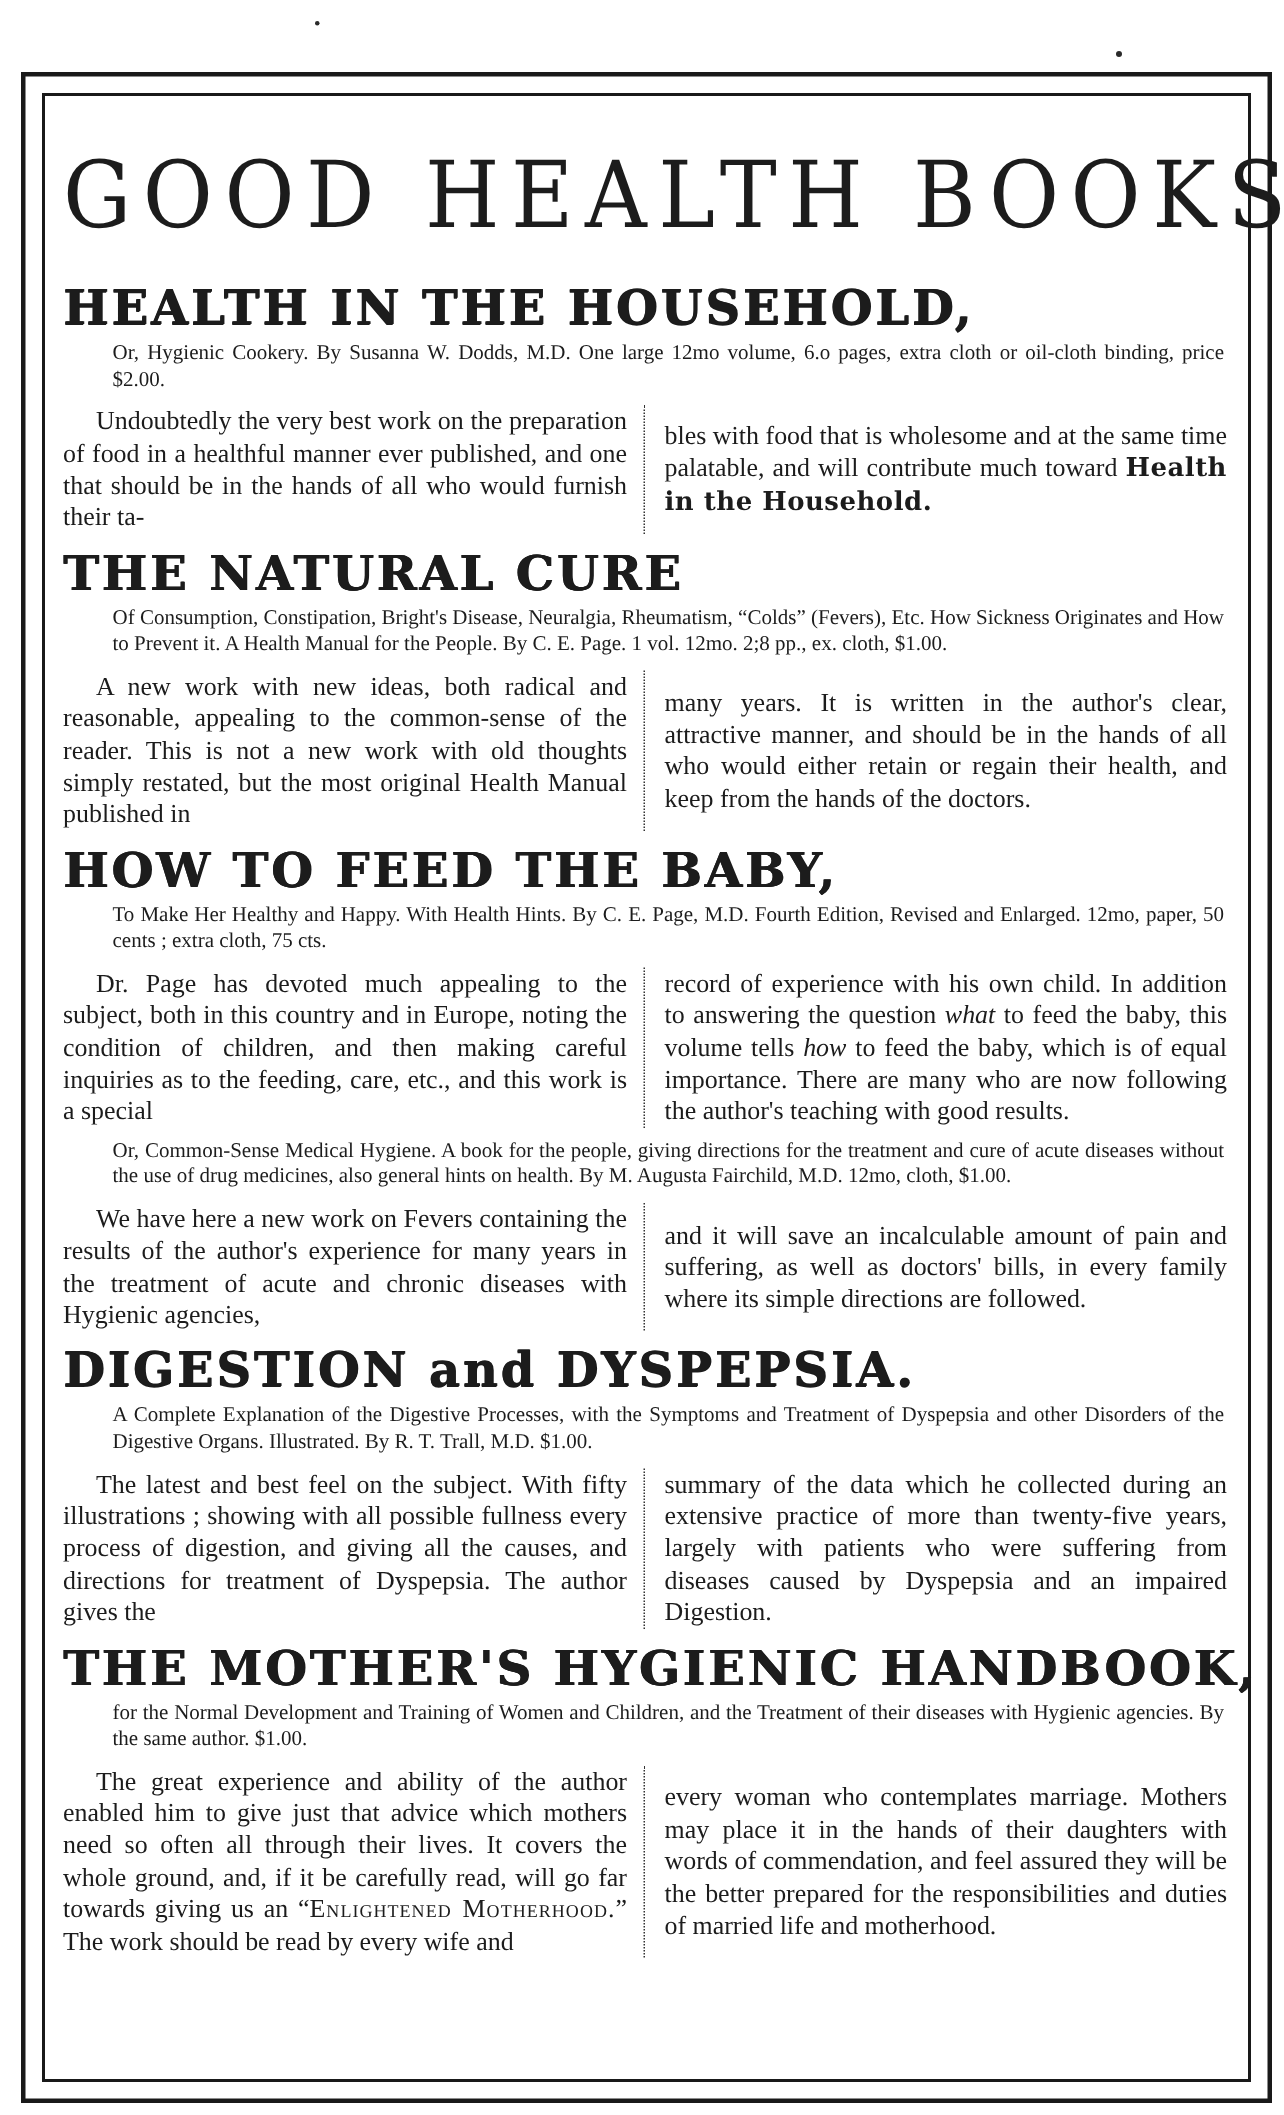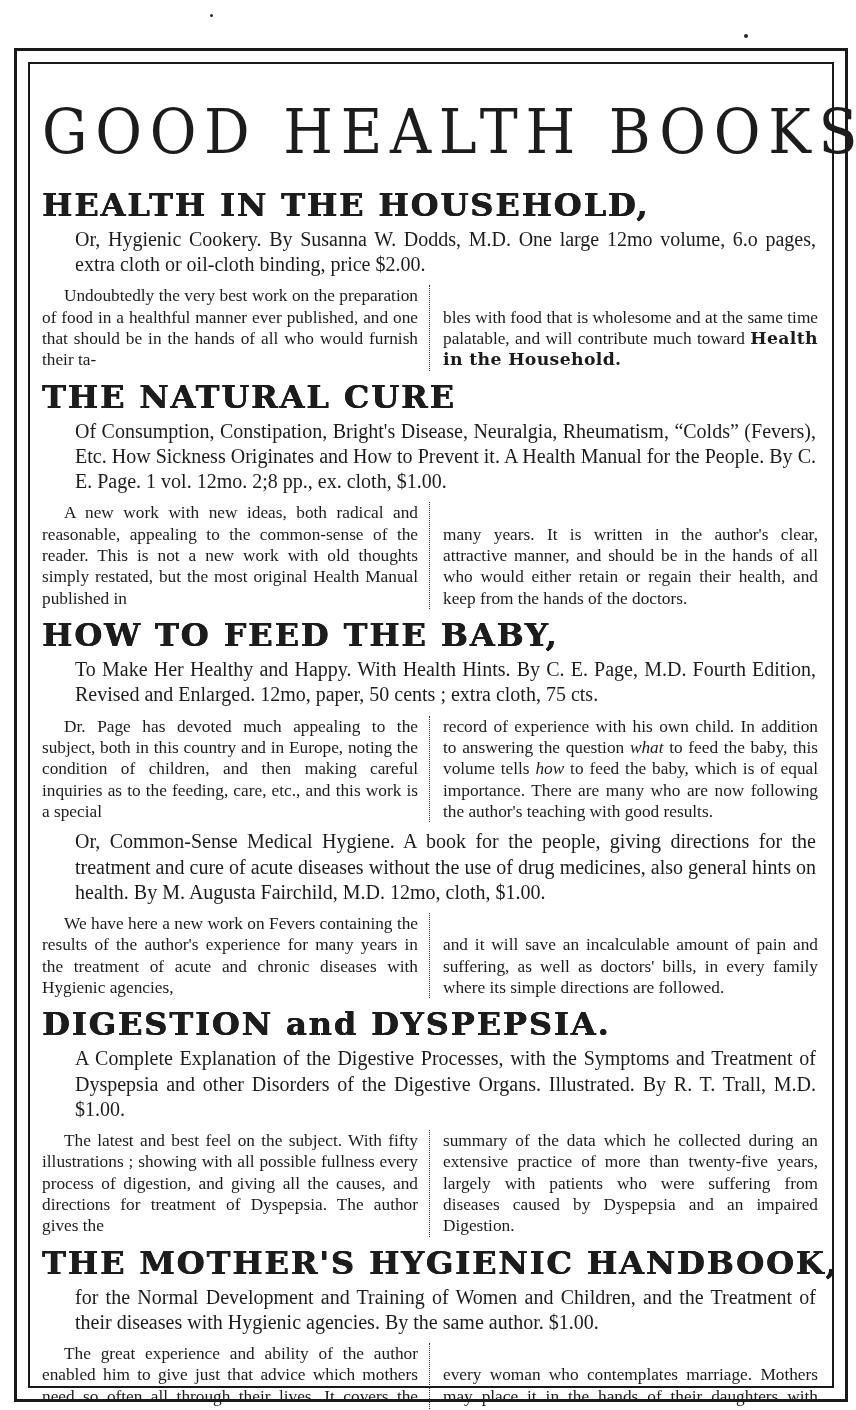--- a/index.html
+++ b/index.html
@@ -44,29 +44,29 @@
     font-family: "DejaVu Serif", serif;
     font-weight: 700;
     font-size: 32px;
     letter-spacing: 0.06em;
     text-shadow: 0.6px 0 0 #1c1c1c, 0 0.4px 0 #1c1c1c;
     white-space: nowrap;
     margin: 6px 0 3px 0;
   }
 
   .subtitle {
-    font-size: 20px;
+    font-size: 14px;
     line-height: 1.26;
     padding-left: 33px;
     padding-right: 2px;
     text-align: justify;
     margin-bottom: 8px;
   }
 
-  .cols { display: flex; align-items: flex-end; }
+  .cols { display: flex; align-items: center; }
   .col {
     width: 50%;
     font-size: 17.3px;
     line-height: 1.235;
     text-align: justify;
   }
   .col.left  { padding-right: 11px; text-indent: 22px; border-right: 1px dotted #333; }
   .col.right { padding-left: 13px; }
 
   .booktitle {

